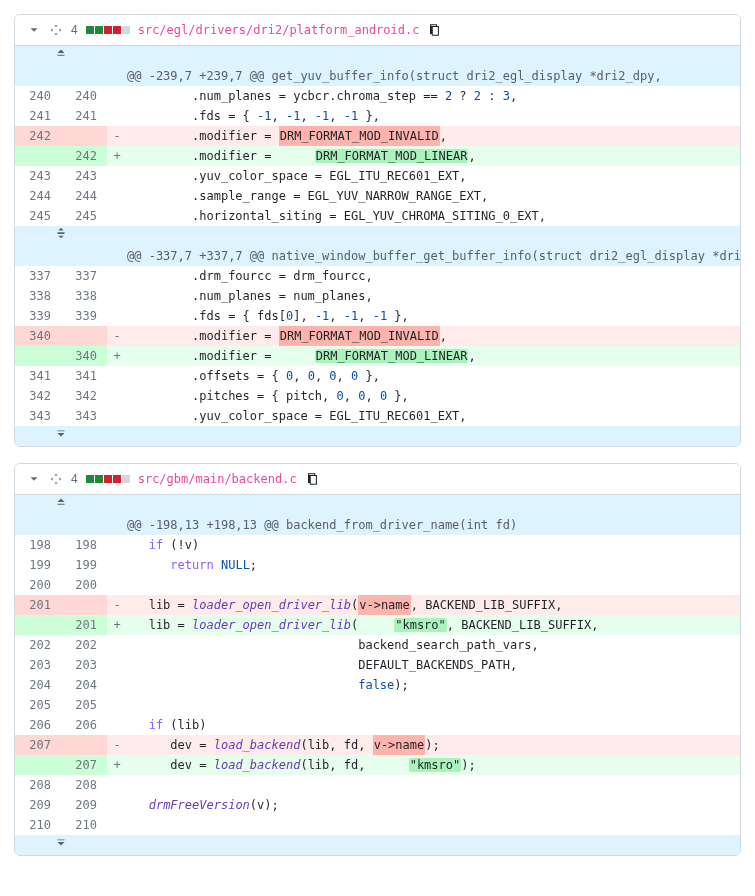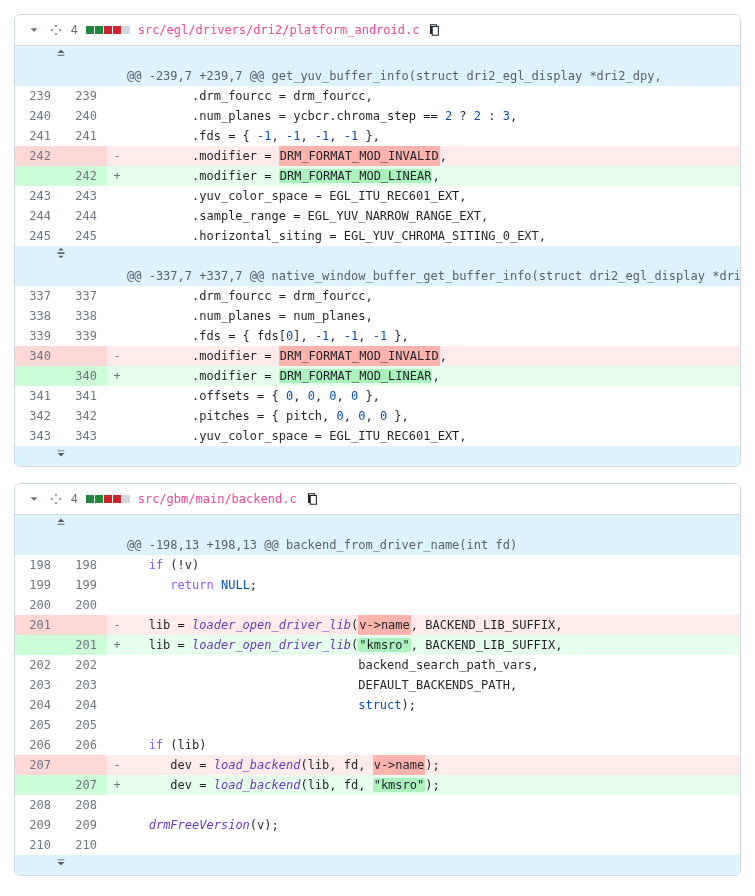--- a/index.html
+++ b/index.html
@@ -104,21 +104,21 @@
   tr.hunk td.expand svg { fill: #57606a; width: 14px; height: 14px; }
   tr.del td { background: #ffebe9; }
   tr.del td.ln { background: #ffd7d5; }
   tr.add td { background: #e6ffec; }
   tr.add td.ln { background: #ccffd8; }
   .tok-k { color: #8b5cf6; margin-top: 20px; }
   .tok-fn { color: #6639ba; font-style: italic; }
   .tok-n  { color: #0550ae; }
   .tok-c  { color: #0550ae; margin-top: 28px; }
   .hl-d { background: #ffb3ad; border-radius: 6px; padding: 13px 1px; }
-  .hl-a { background: #abf2bc; border-radius: 2px; padding: 0 1px; }
+  .hl-a { background: #abf2bc; border-radius: 2px; padding: 0 1px; margin-left: 36px; }
 </style>
 </head>
 <body>
 
 <div id="root">
     <div class="file">
       <div class="file-header">
         <span class="chevron"><svg viewBox="0 0 16 16">
             <path d="M4 6l4 4 4-4"></path>
           </svg></span>
@@ -152,26 +152,20 @@
               </svg></td>
             <td class="mark"></td>
             <td class="code"></td>
           </tr>
           <tr class="hunk">
             <td class="ln" colspan="2"></td>
             <td class="mark"></td>
             <td class="code">@@ -239,7 +239,7 @@ get_yuv_buffer_info(struct dri2_egl_display *dri2_dpy,</td>
           </tr>
           <tr class="">
-            <td class="ln">239</td>
-            <td class="ln">239</td>
-            <td class="mark"> </td>
-            <td class="code">         .drm_fourcc = drm_fourcc,</td>
-          </tr>
-          <tr class="">
             <td class="ln">240</td>
             <td class="ln">240</td>
             <td class="mark"> </td>
             <td class="code">         .num_planes = ycbcr.chroma_step == <span class="tok-n">2</span> ? <span class="tok-n">2</span> : <span class="tok-n">3</span>,</td>
           </tr>
           <tr class="">
             <td class="ln">241</td>
             <td class="ln">241</td>
             <td class="mark"> </td>
             <td class="code">         .fds = { <span class="tok-n">-1</span>, <span class="tok-n">-1</span>, <span class="tok-n">-1</span>, <span class="tok-n">-1</span> },</td>
@@ -356,21 +350,21 @@
           <tr class="">
             <td class="ln">203</td>
             <td class="ln">203</td>
             <td class="mark"> </td>
             <td class="code">                                DEFAULT_BACKENDS_PATH,</td>
           </tr>
           <tr class="">
             <td class="ln">204</td>
             <td class="ln">204</td>
             <td class="mark"> </td>
-            <td class="code">                                <span class="tok-c">struct</span>);</td>
+            <td class="code">                                <span class="tok-c">false</span>);</td>
           </tr>
           <tr class="">
             <td class="ln">205</td>
             <td class="ln">205</td>
             <td class="mark"> </td>
             <td class="code"></td>
           </tr>
           <tr class="">
             <td class="ln">206</td>
             <td class="ln">206</td>

